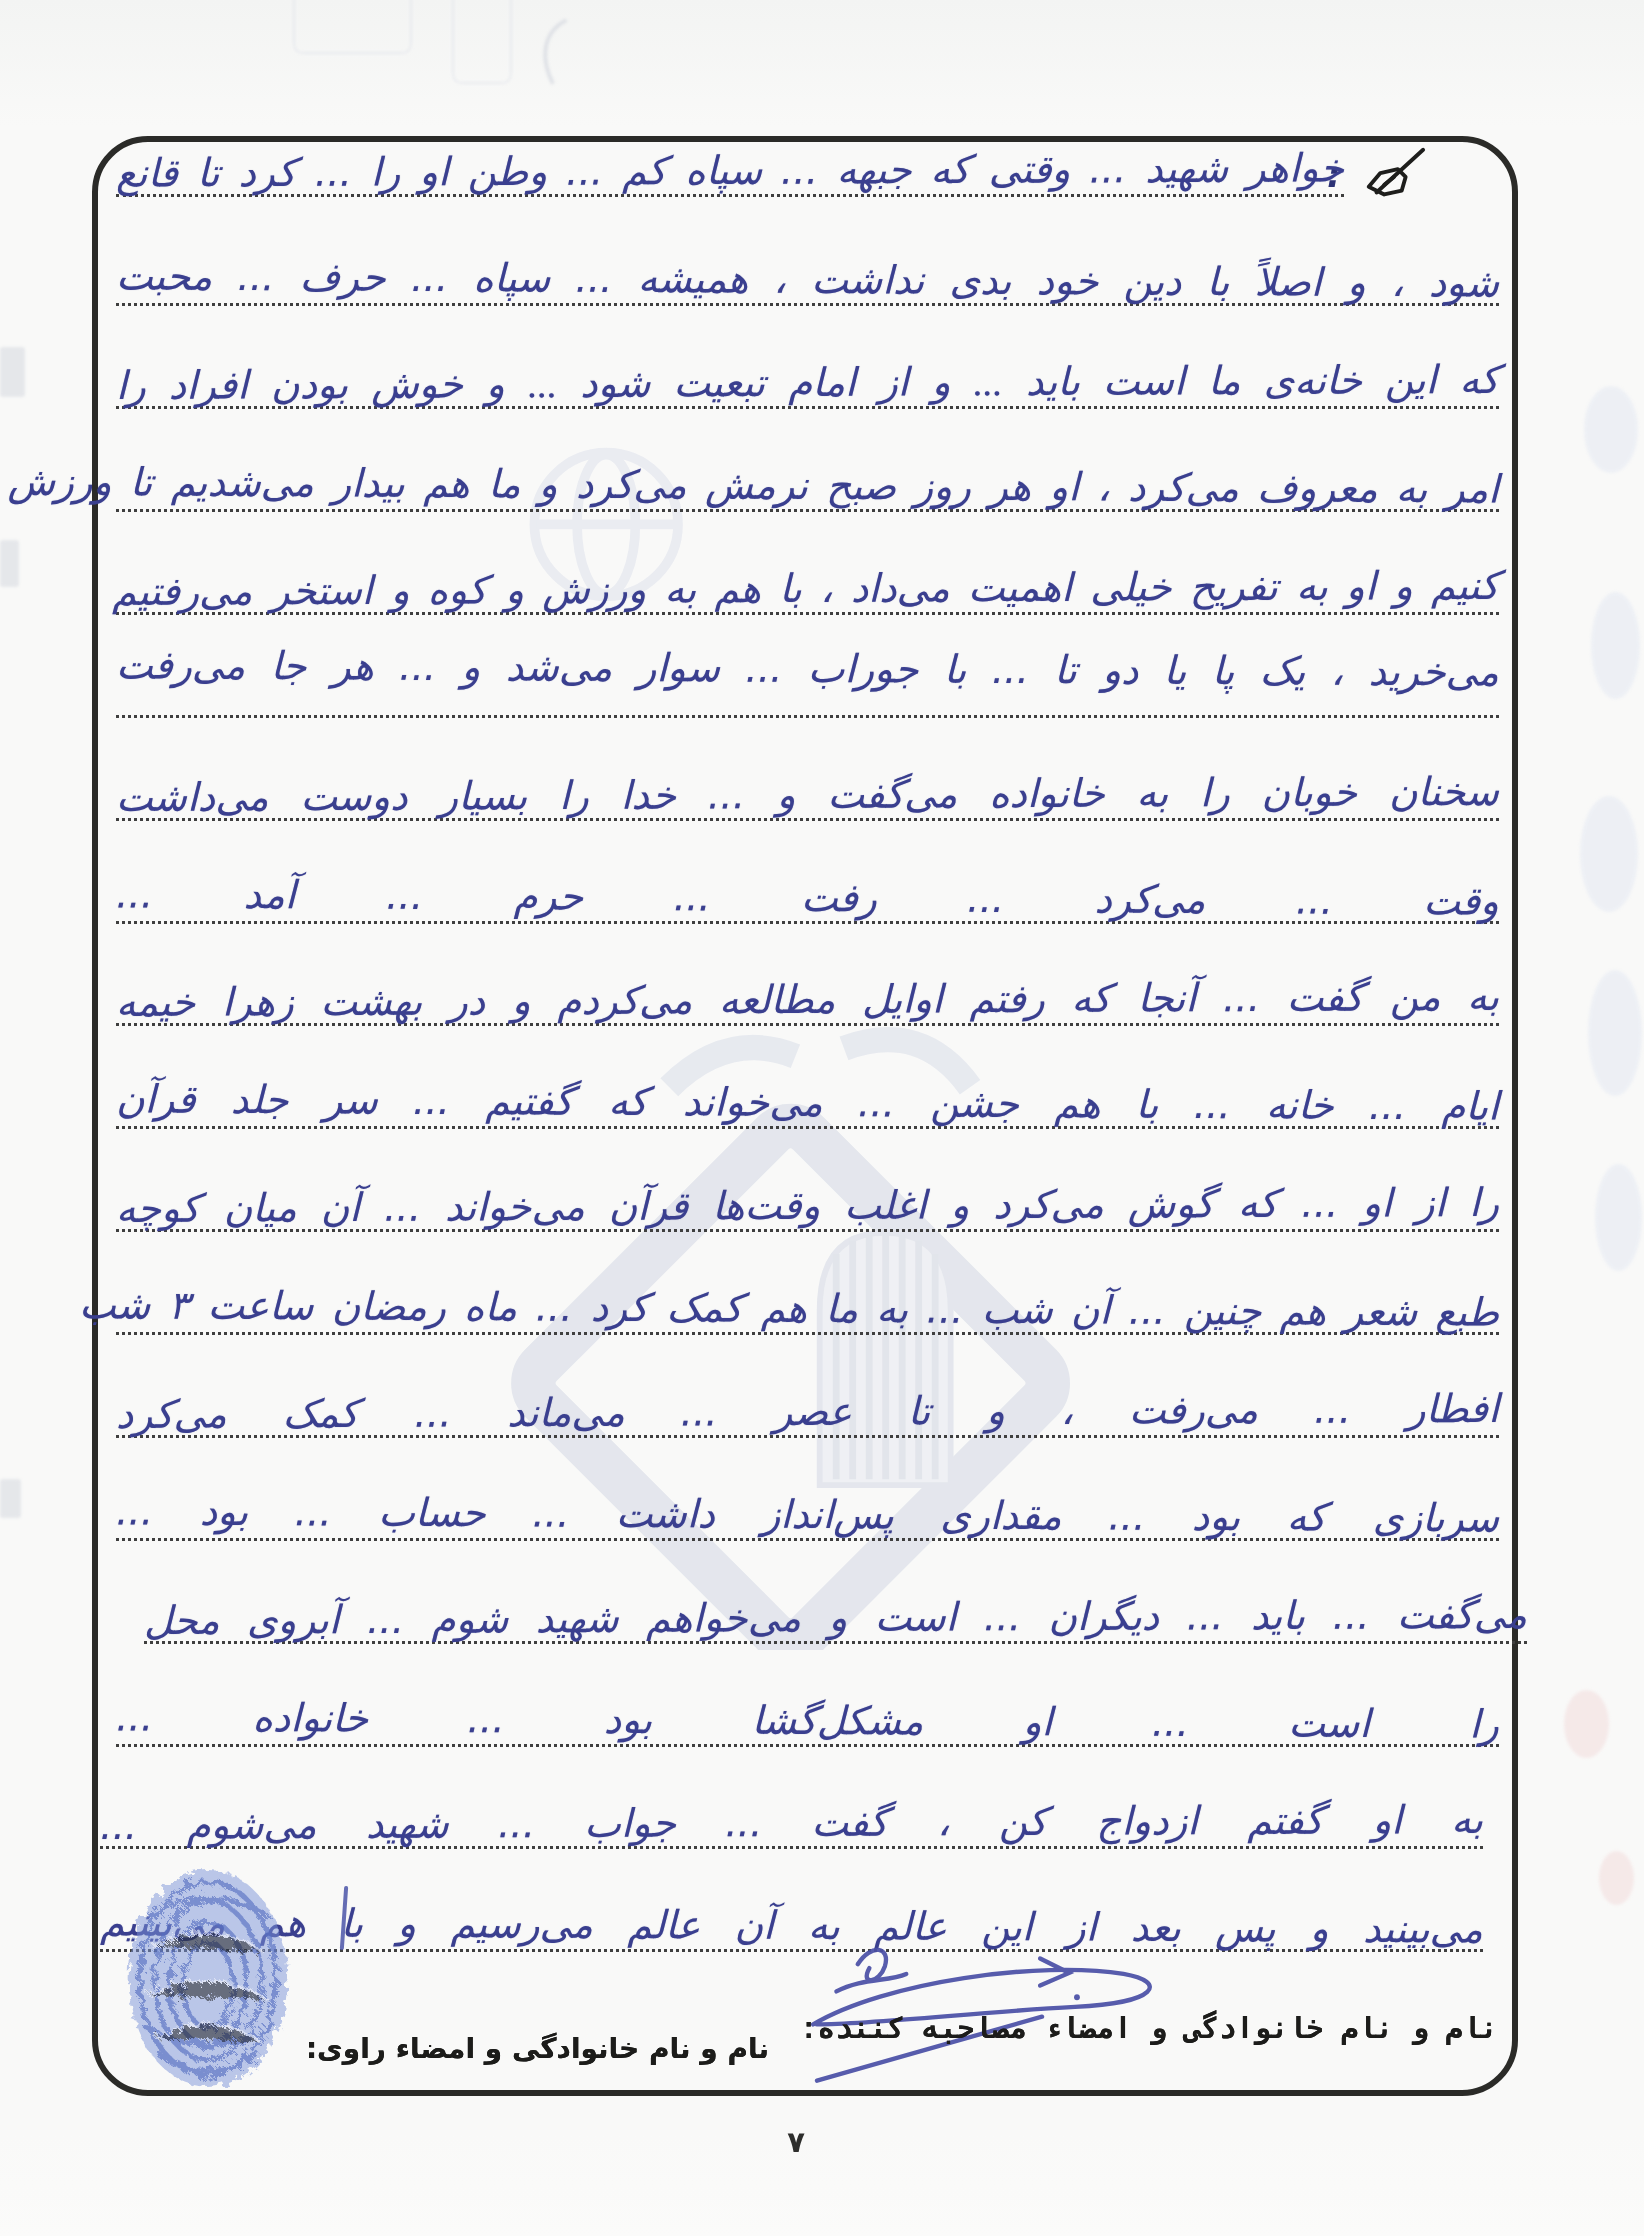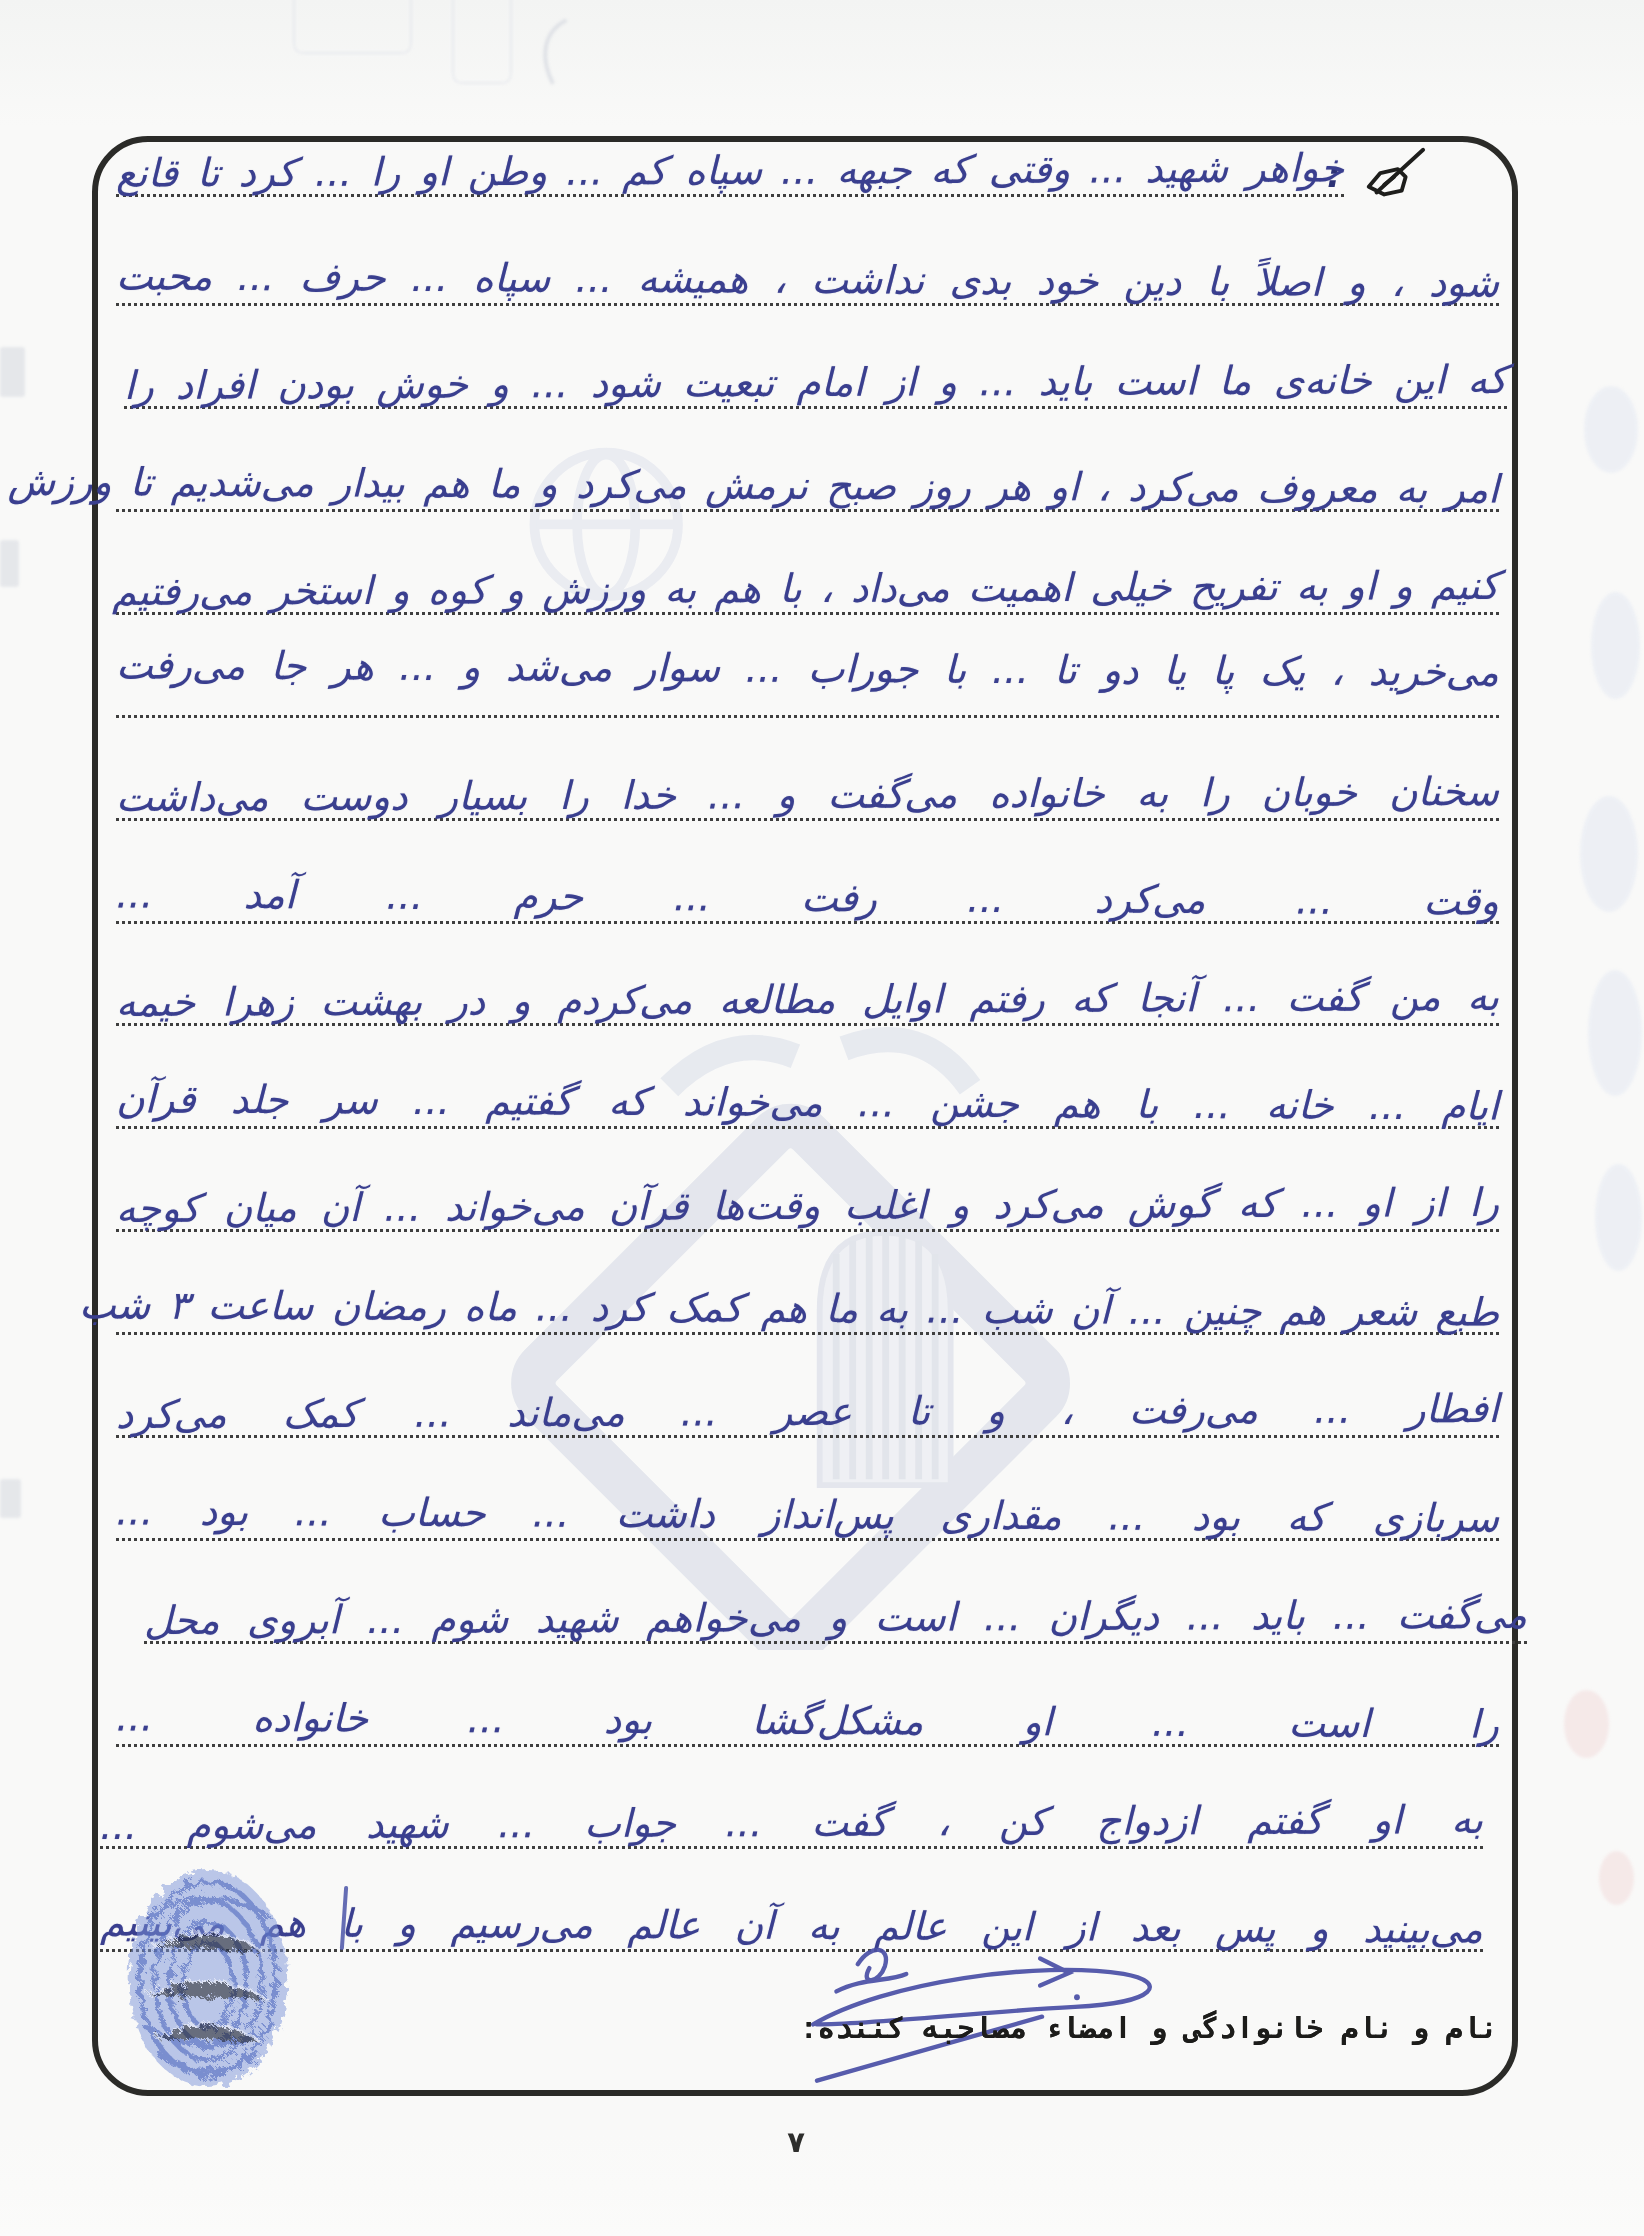--- a/index.html
+++ b/index.html
@@ -136,21 +136,21 @@
   </svg>
   <span class="prefix-colon">:</span>
 
   <div>
       <div class="wline" style="left: 116px; top: 104px; width: 1228px;">
         <span class="ink">خواهر شهید ... وقتی که جبهه ... سپاه کم ... وطن او را ... کرد تا قانع</span>
       </div>
       <div class="wline" style="left: 116px; top: 213px; width: 1383px;">
         <span class="ink">شود ، و اصلاً با دین خود بدی نداشت ، همیشه ... سپاه ... حرف ... محبت</span>
       </div>
-      <div class="wline" style="left: 124px; top: 316px; width: 1383px;">
+      <div class="wline" style="left: 116px; top: 316px; width: 1383px; font-family: Liberation Serif, serif;">
         <span class="ink">که این خانه‌ی ما است باید ... و از امام تبعیت شود ... و خوش بودن افراد را</span>
       </div>
       <div class="wline" style="left: 116px; top: 419px; width: 1383px;">
         <span class="ink">امر به معروف می‌کرد ، او هر روز صبح نرمش می‌کرد و ما هم بیدار می‌شدیم تا ورزش</span>
       </div>
       <div class="wline" style="left: 116px; top: 522px; width: 1383px;">
         <span class="ink">کنیم و او به تفریح خیلی اهمیت می‌داد ، با هم به ورزش و کوه و استخر می‌رفتیم</span>
       </div>
       <div class="wline" style="left: 116px; top: 625px; width: 1383px; align-items: center;">
         <span class="ink">می‌خرید ، یک پا یا دو تا ... با جوراب ... سوار می‌شد و ... هر جا می‌رفت</span>
@@ -229,17 +229,18 @@
       <path d="M120,58 c26,-14 54,-10 72,-18"></path>
       <path d="M96,92 C170,48 330,26 416,40 C462,48 452,70 366,74 C268,79 160,92 100,92"></path>
       <path d="M100,150 L332,84"></path>
       <path d="M330,24 l30,15 l-30,13"></path>
       <circle cx="368" cy="64" r="3" fill="#4a4fa6" stroke="none"></circle>
     </g>
   </svg>
   <div class="narrator-tick"></div>
 
   <div class="label label-interviewer">نام و نام خانوادگی و امضاء مصاحبه کننده:</div>
+  <div class="label label-narrator">نام و نام خانوادگی و امضاء راوی:</div>
 
   <div class="page-number">٧</div>
 
 </div>
 
 
 </body></html>

